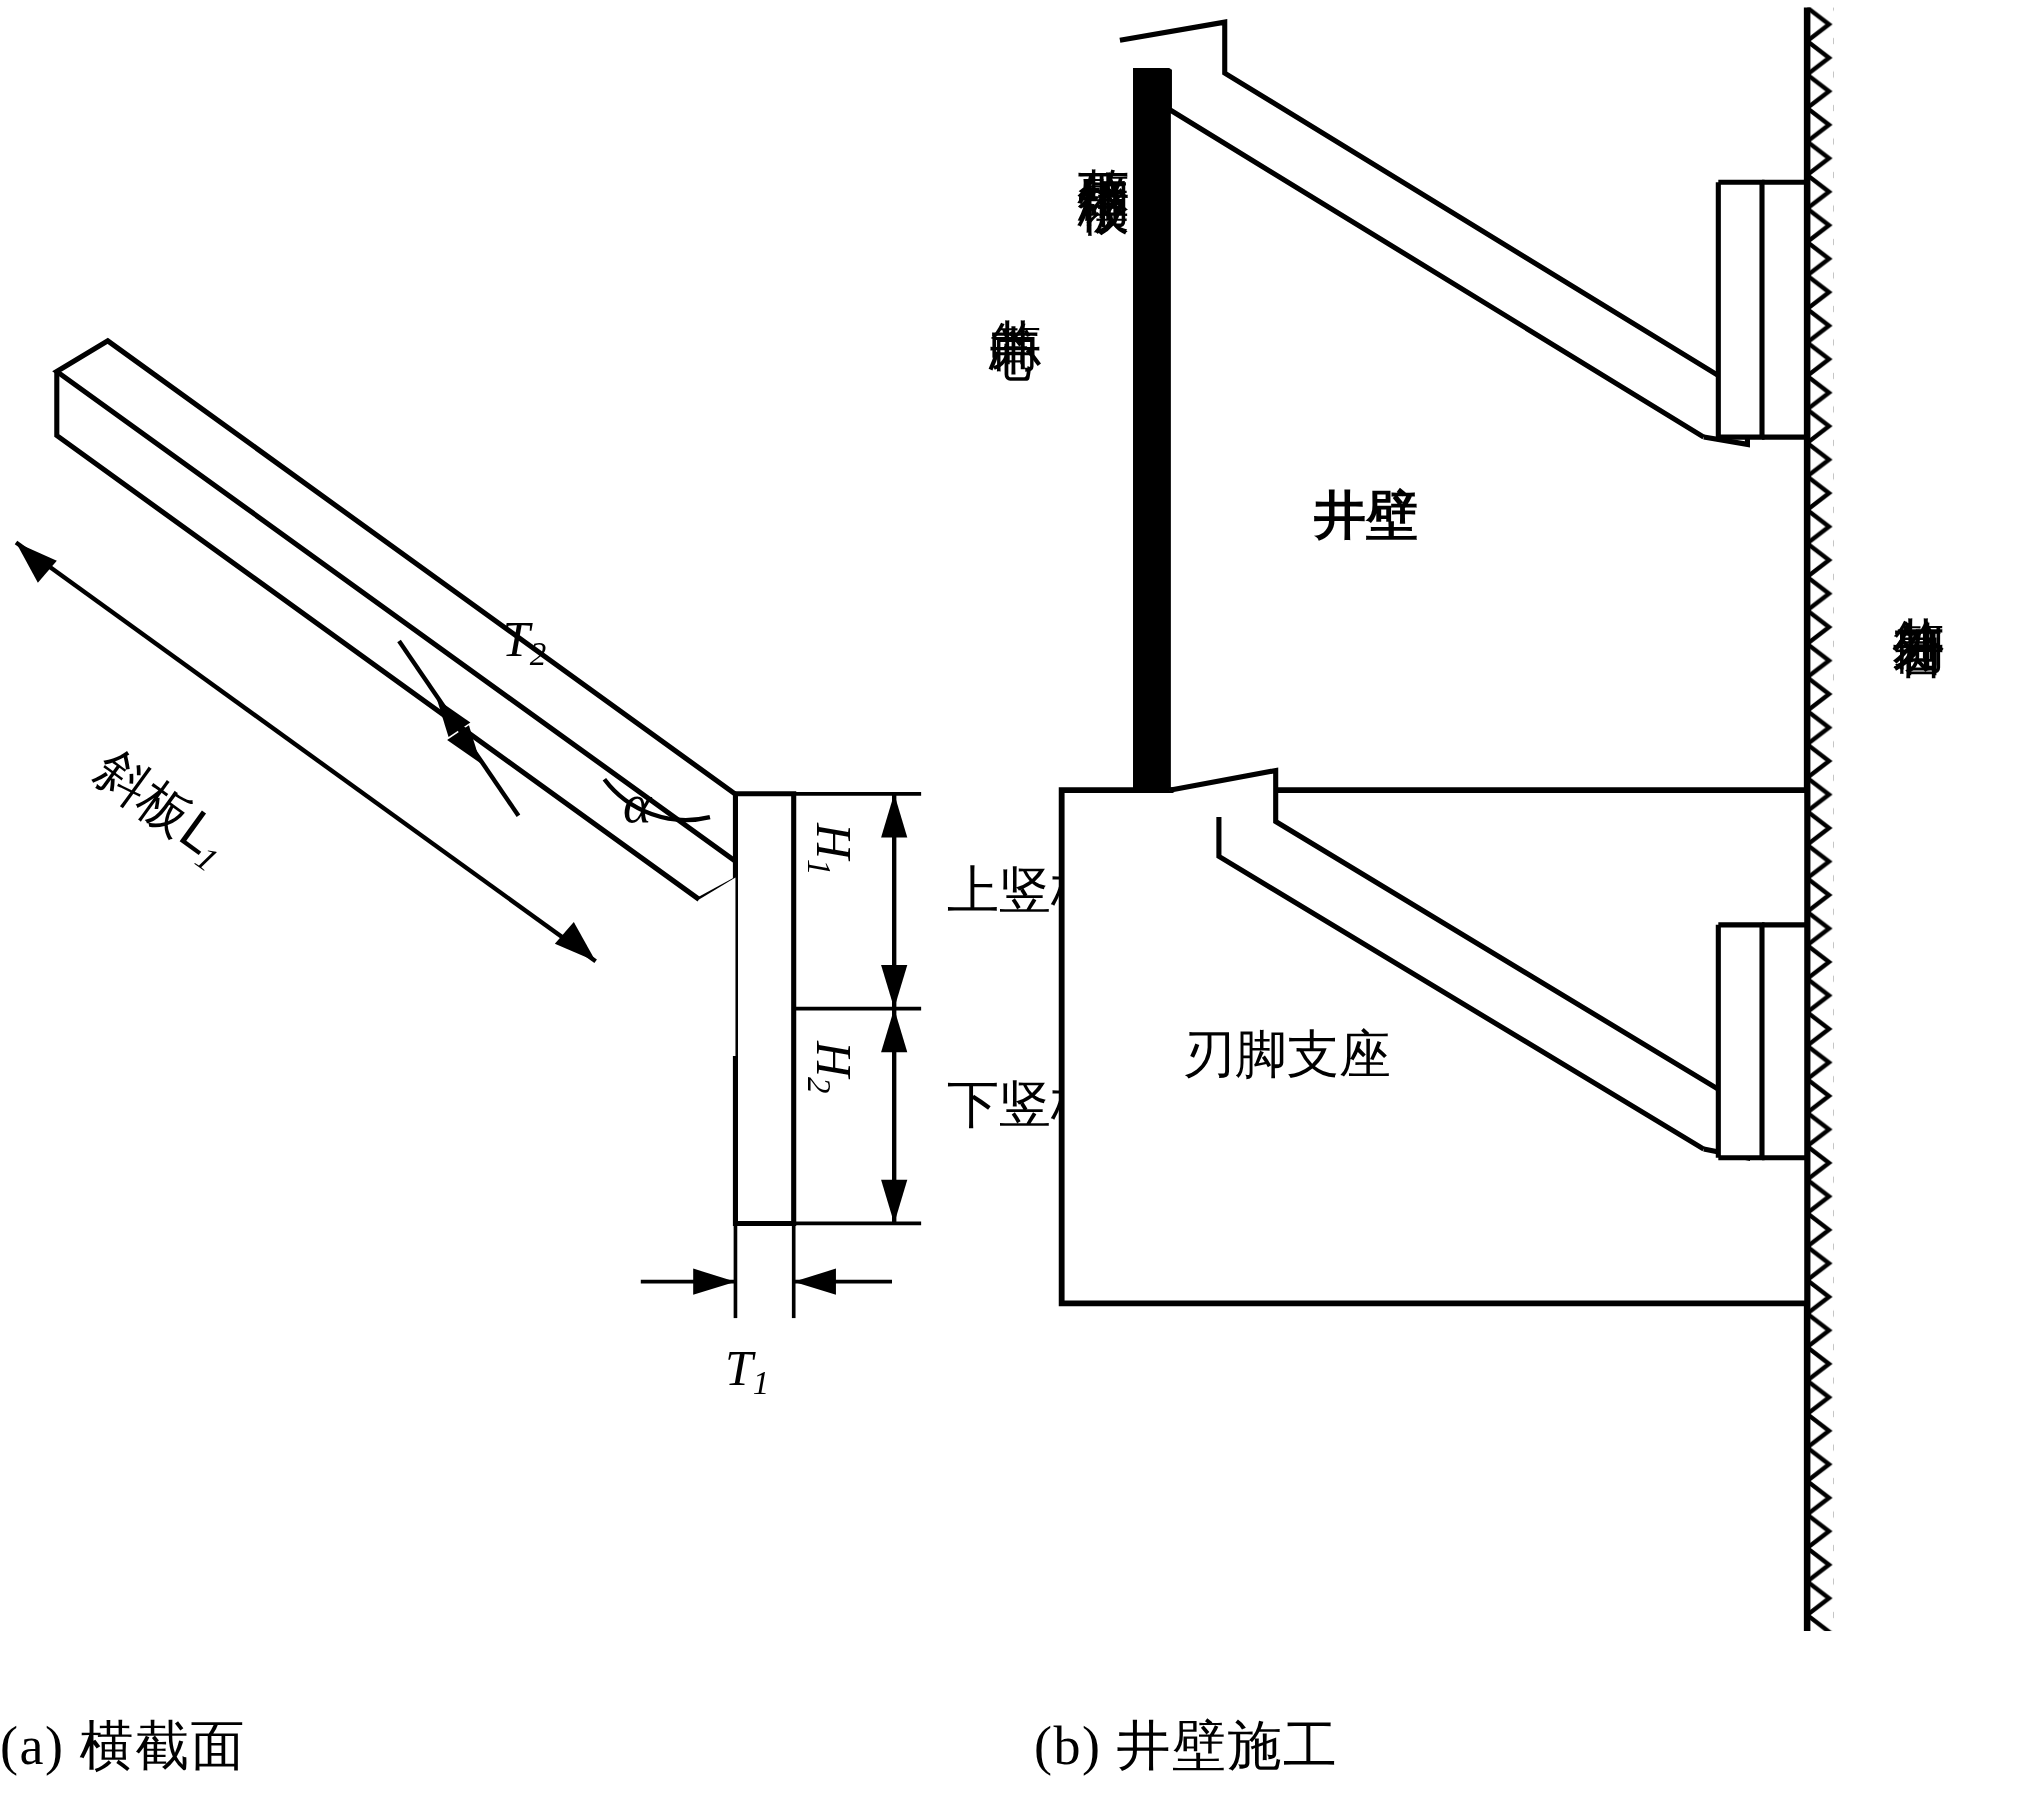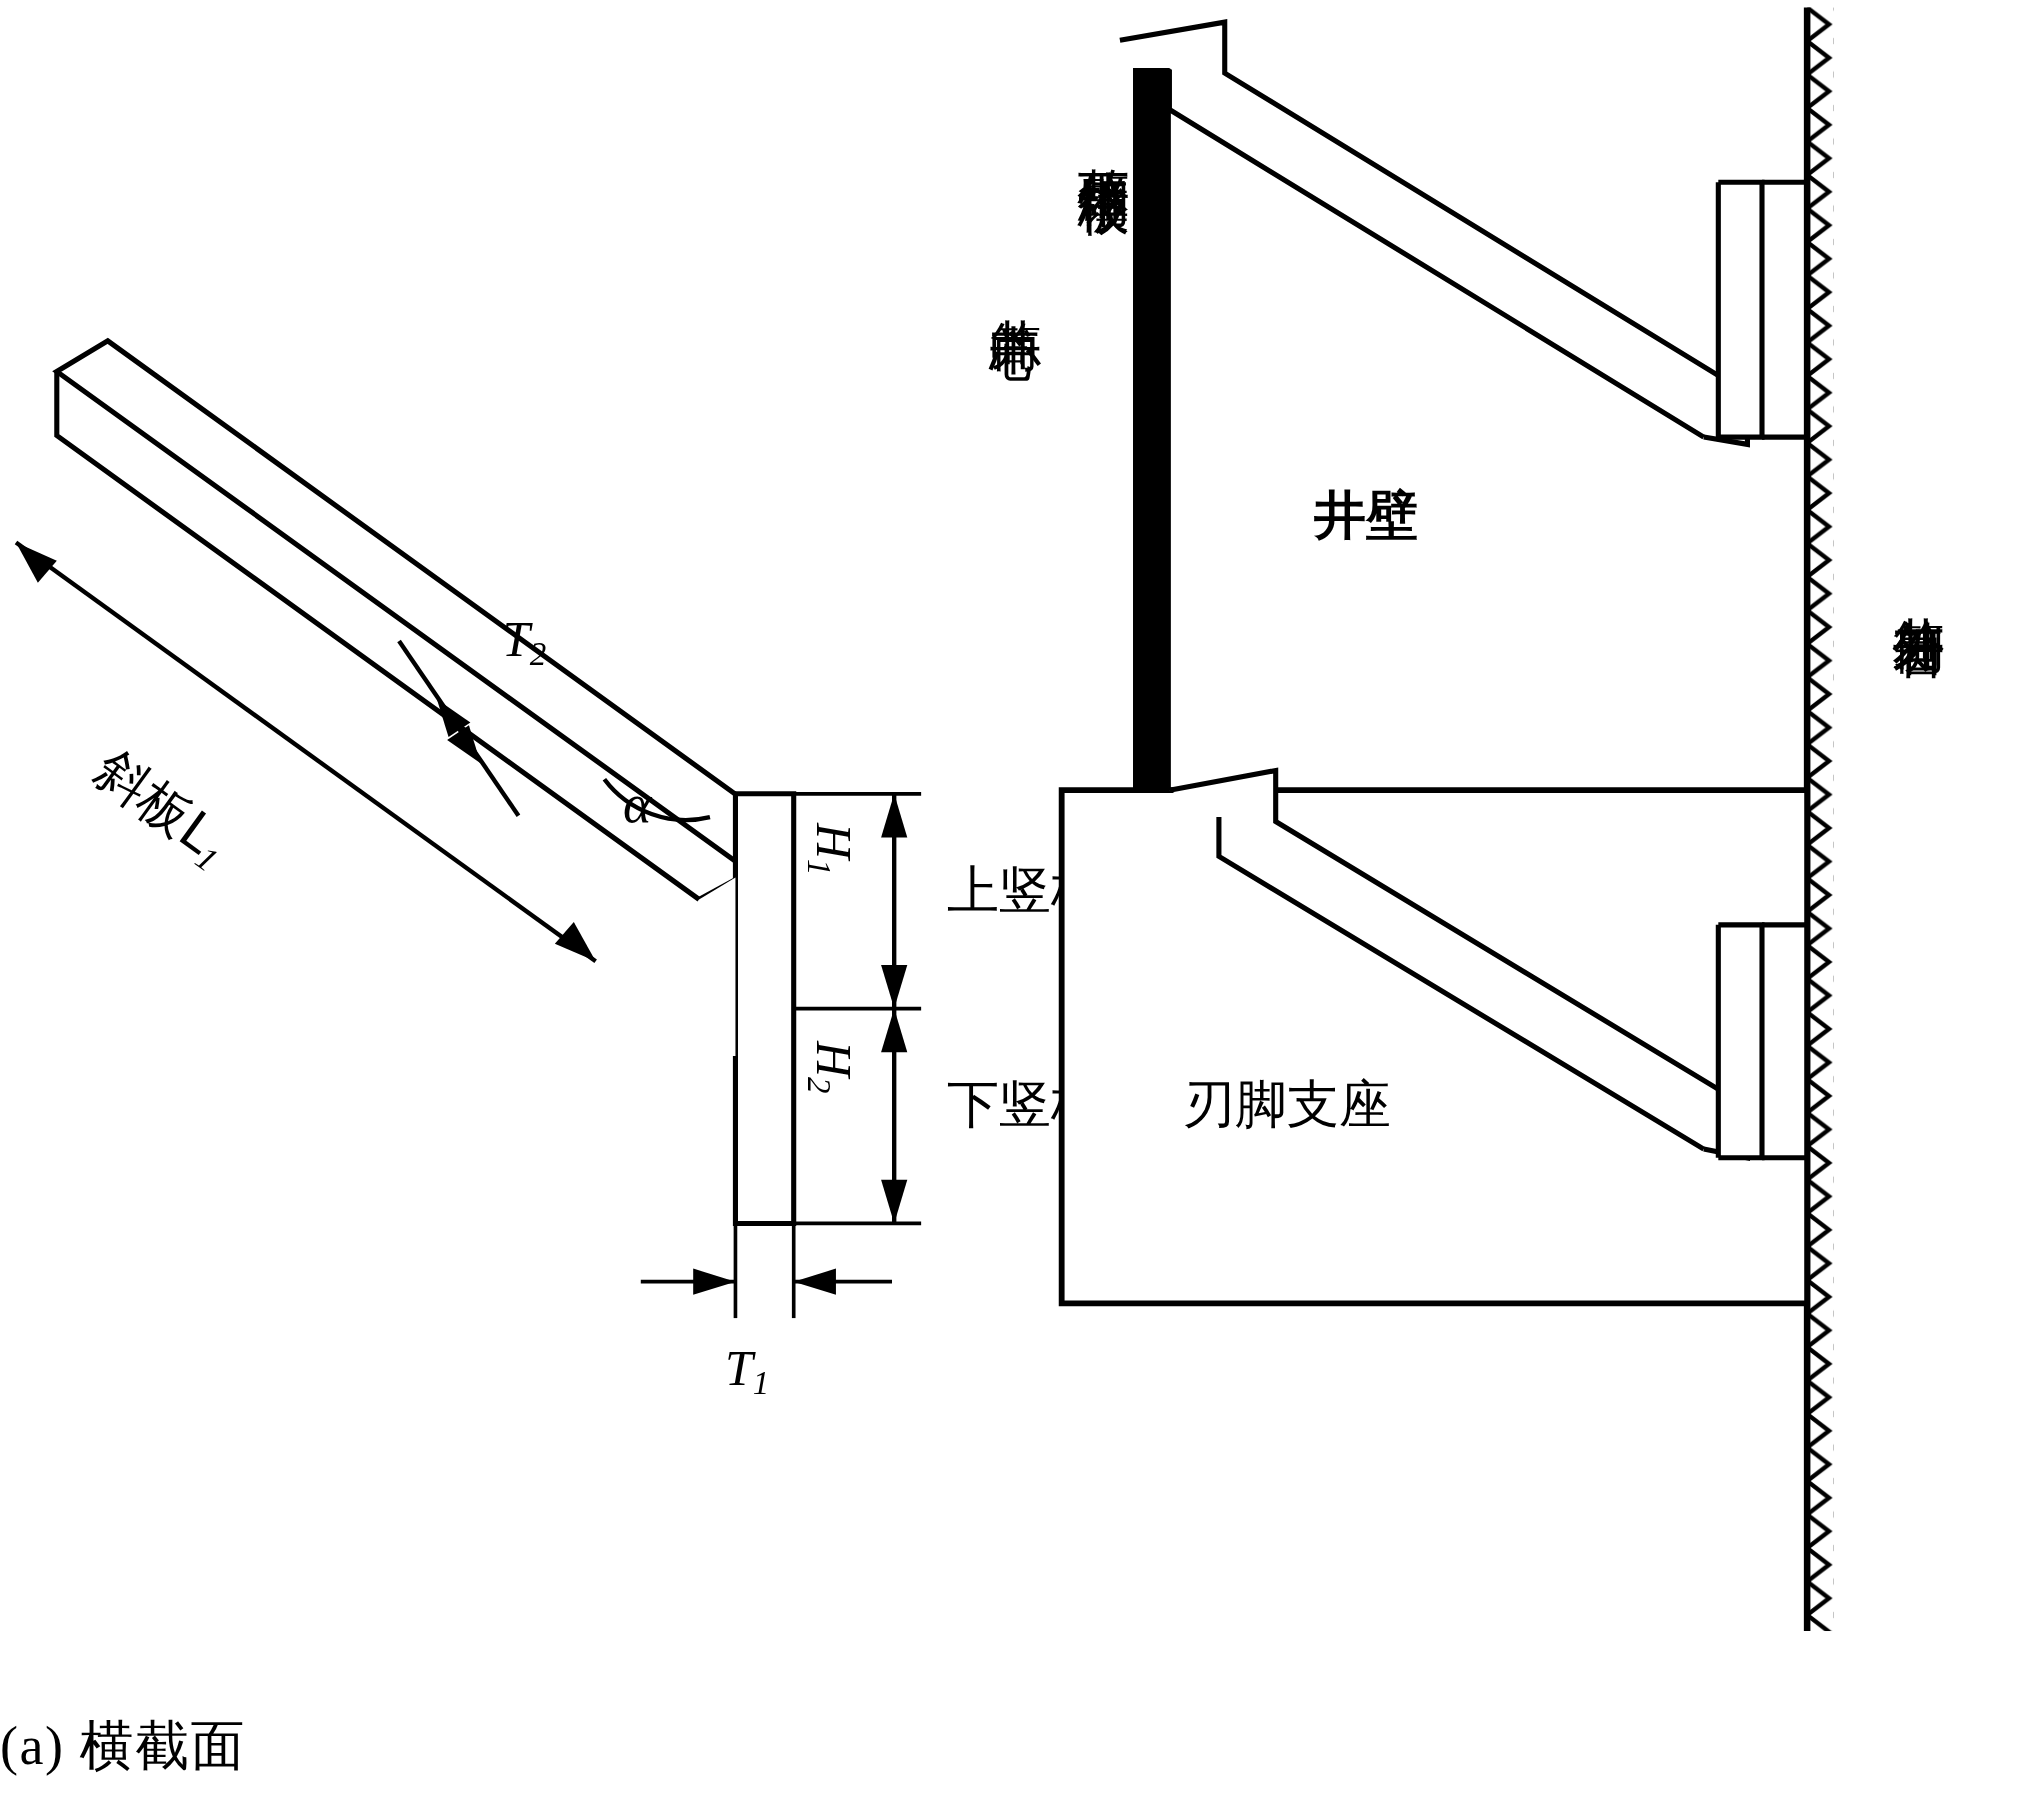--- a/index.html
+++ b/index.html
@@ -203,20 +203,21 @@
         <path d="M 940,1270 L 940,1590" fill="none" stroke="#000" stroke-width="7"></path>
       </g>
     </svg>
 
     <div class="vertical-cn" style="position:absolute; left:-44px; top:277px;">井筒中心</div>
 
     <div class="vertical-cn" style="position:absolute; left:44px; top:127px;">整体下行钢模板</div>
 
     <div class="lbl lbl-cn" style="left:280px; top:481px;font-weight:bold;">井壁</div>
 
-    <div class="lbl lbl-cn" style="left:149px; top:1070px;text-align:center;">刃脚支座</div>
+    <div class="lbl lbl-cn" style="left:149px; top:1020px;text-align:center;">刃脚支座</div>
 
     <div class="vertical-cn" style="position:absolute; left:859px; top:575px;">井筒外侧岩石</div>
 
+    <div class="caption">(b)  井壁施工</div>
   </div>
 
 </div>
 
 
 </body></html>

